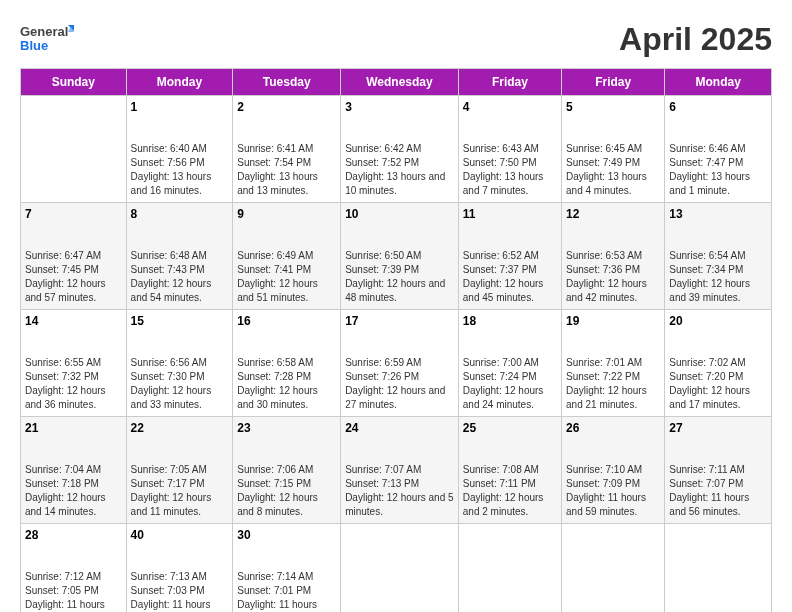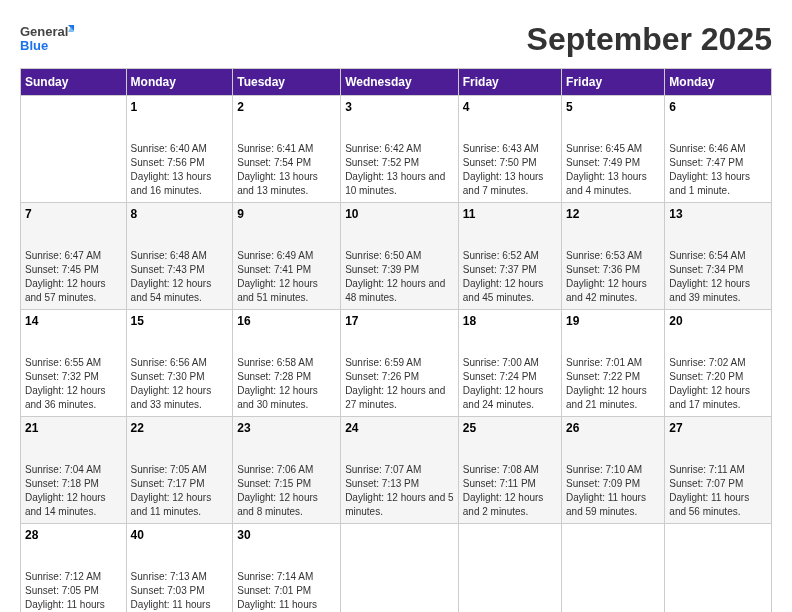--- a/index.html
+++ b/index.html
@@ -31,24 +31,24 @@
     .subtitle {
       font-size: 14px;
       color: #555;
     }
     table {
       width: 100%;
       border-collapse: collapse;
       font-size: 11px;
     }
     thead tr th {
-      background-color: #4c1d95;
+      background-color: #a21caf;
       color: #fff;
       padding: 6px 4px;
-      text-align: left;
+      text-align: center;
       font-size: 12px;
       font-weight: bold;
       border: 1px solid #ccc;
     }
     tbody tr td {
       border: 1px solid #ccc;
       vertical-align: top;
       padding: 4px;
       min-height: 80px;
       height: 90px;
@@ -80,21 +80,21 @@
 <div class="header">
   <div class="logo">
   <svg width="55" height="38" viewBox="0 0 55 38" xmlns="http://www.w3.org/2000/svg">
     <text x="0" y="16" font-size="13" font-weight="bold" font-family="Arial" fill="#444">General</text>
     <text x="0" y="30" font-size="13" font-weight="bold" font-family="Arial" fill="#1a73e8">Blue</text>
     <polygon points="48,5 54,11 54,5" fill="#1a73e8"></polygon>
     <polygon points="48,12 54,12 51,6" fill="#4a9fe8" opacity="0.7"></polygon>
   </svg>
 </div>
   <div class="title-block">
-    <div class="month-title">September 2025</div>
+    <div class="month-title">April 2025</div>
   </div>
 </div>
 
 <table>
   <thead>
     <tr>
     <th>Sunday</th>
         <th>Monday</th>
         <th>Tuesday</th>
         <th>Wednesday</th>

